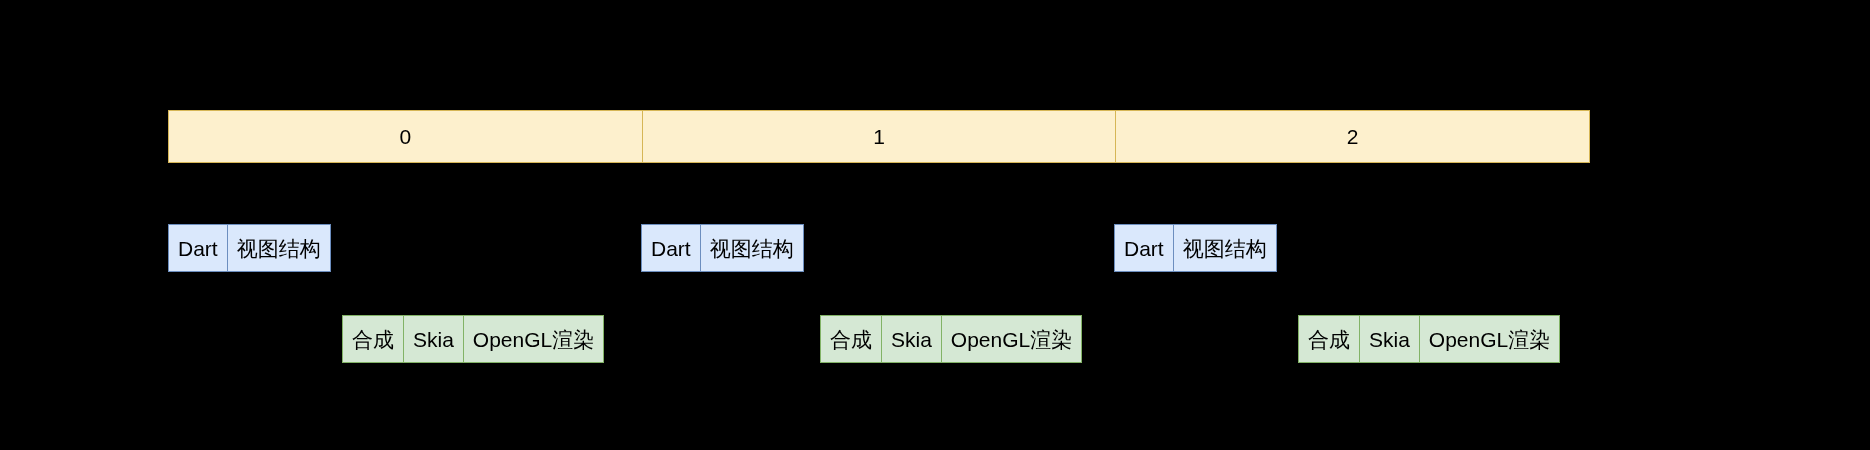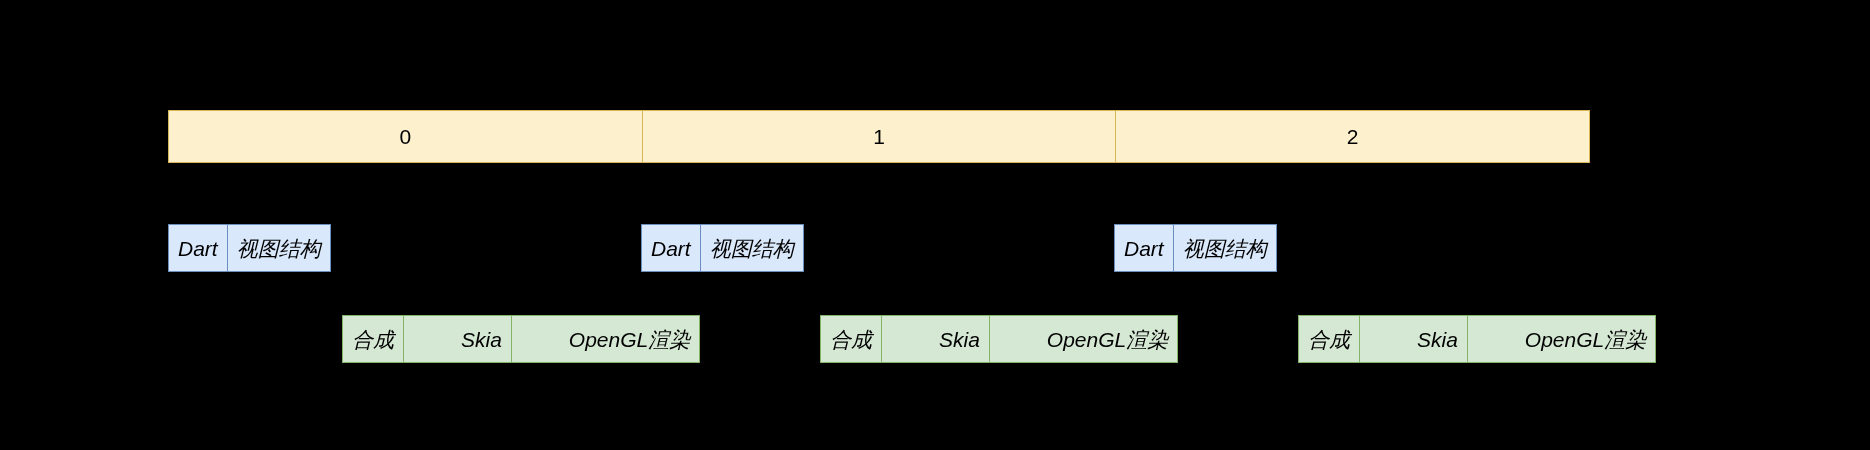--- a/index.html
+++ b/index.html
@@ -66,40 +66,38 @@
     display: flex;
     align-items: center;
     justify-content: center;
     font-size: 21px;
     color: #000000;
     line-height: 1;
     padding: 15px 9px;
     white-space: nowrap;
     border-right-width: 1px;
     border-right-style: solid;
-    font-style: italic;
   }
   .chip-cell:last-child {
     border-right: none;
   }
 
   
   .chip-row.dart-row {
     border: 1px solid #6c8ebf;
     background: #dae8fc;
   }
   .chip-row.dart-row .chip-cell {
     border-right-color: #6c8ebf;
   }
 
   
   .chip-row.gpu-row {
     border: 1px solid #82b366;
     background: #d5e8d4;
-    gap: 48px;
   }
   .chip-row.gpu-row .chip-cell {
     border-right-color: #82b366;
   }
 </style>
 </head>
 <body>
 
 <div id="diagram-canvas">
 

